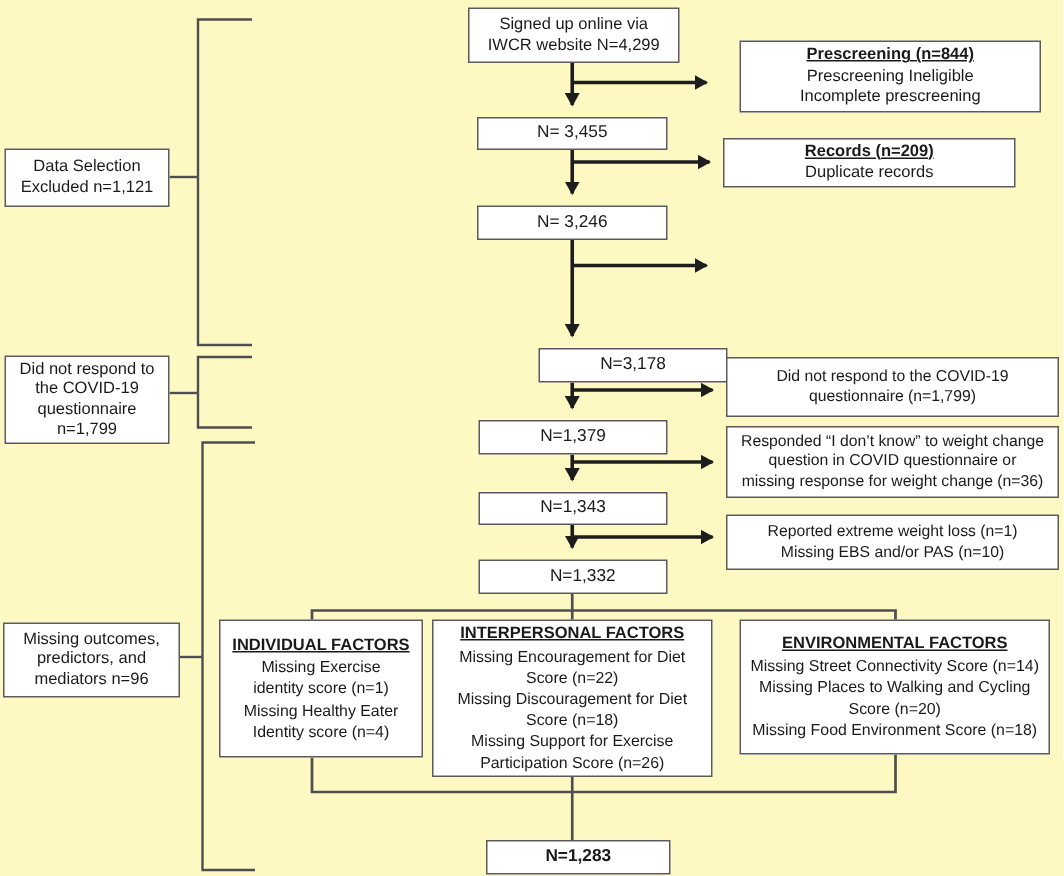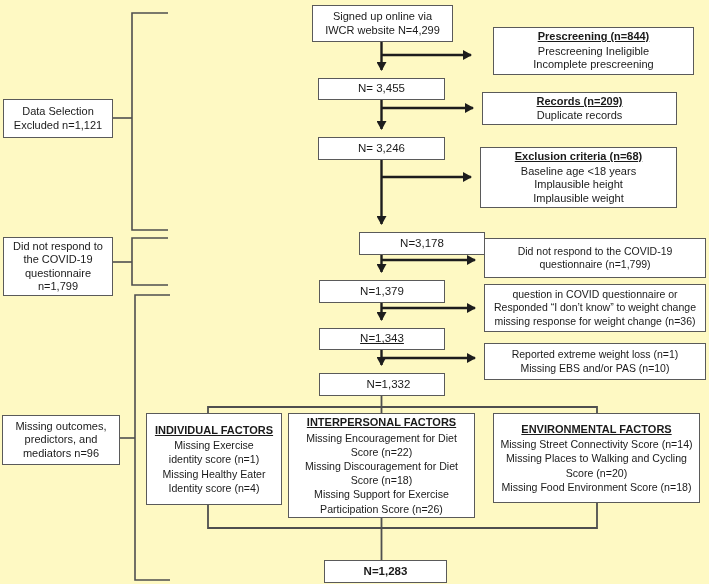--- a/index.html
+++ b/index.html
@@ -75,52 +75,46 @@
   </div>
   <div class="box nbox" style="left:318px;top:137px;width:127px;height:23px;">
     <div>N= 3,246</div>
   </div>
   <div class="box nbox" style="left:319px;top:232px;width:126px;height:23px;margin-left:40px;">
     <div>N=3,178</div>
   </div>
   <div class="box nbox" style="left:319px;top:280px;width:126px;height:23px;">
     <div>N=1,379</div>
   </div>
-  <div class="box nbox" style="left:319px;top:328px;width:126px;height:22px;text-decoration:underline;">
+  <div class="box nbox" style="left:319px;top:328px;width:126px;height:22px;">
     <div>N=1,343</div>
   </div>
   <div class="box nbox" style="left:319px;top:373px;width:126px;height:23px;padding-left:16px;">
     <div>N=1,332</div>
   </div>
   <div class="box nbox bold" style="left:324px;top:560px;width:123px;height:23px;">
     <div>N=1,283</div>
   </div>
 
   <div class="box" style="left:483px;top:27px;width:201px;height:48px;margin-left:10px;">
     <div class="t">Prescreening (n=844)</div>
     <div>Prescreening Ineligible</div>
     <div>Incomplete prescreening</div>
   </div>
   <div class="box" style="left:482px;top:92px;width:195px;height:33px;">
     <div class="t">Records (n=209)</div>
     <div>Duplicate records</div>
   </div>
-  <div class="box" style="left:480px;top:147px;width:197px;height:61px;">
-    <div class="t">Exclusion criteria (n=68)</div>
-    <div>Baseline age &lt;18 years</div>
-    <div>Implausible height</div>
-    <div>Implausible weight</div>
-  </div>
   <div class="box small" style="left:484px;top:238px;width:222px;height:40px;">
     <div>Did not respond to the COVID-19</div>
     <div>questionnaire (n=1,799)</div>
   </div>
   <div class="box small" style="left:484px;top:284px;width:222px;height:48px;">
+    <div>Responded “I don’t know” to weight change</div>
     <div>question in COVID questionnaire or</div>
-    <div>Responded “I don’t know” to weight change</div>
     <div>missing response for weight change (n=36)</div>
   </div>
   <div class="box small" style="left:484px;top:343px;width:222px;height:37px;">
     <div>Reported extreme weight loss (n=1)</div>
     <div>Missing EBS and/or PAS (n=10)</div>
   </div>
 
   <div class="box" style="left:3px;top:99px;width:110px;height:39px;text-align:center;">
     <div>Data Selection</div>
     <div>Excluded n=1,121</div>

